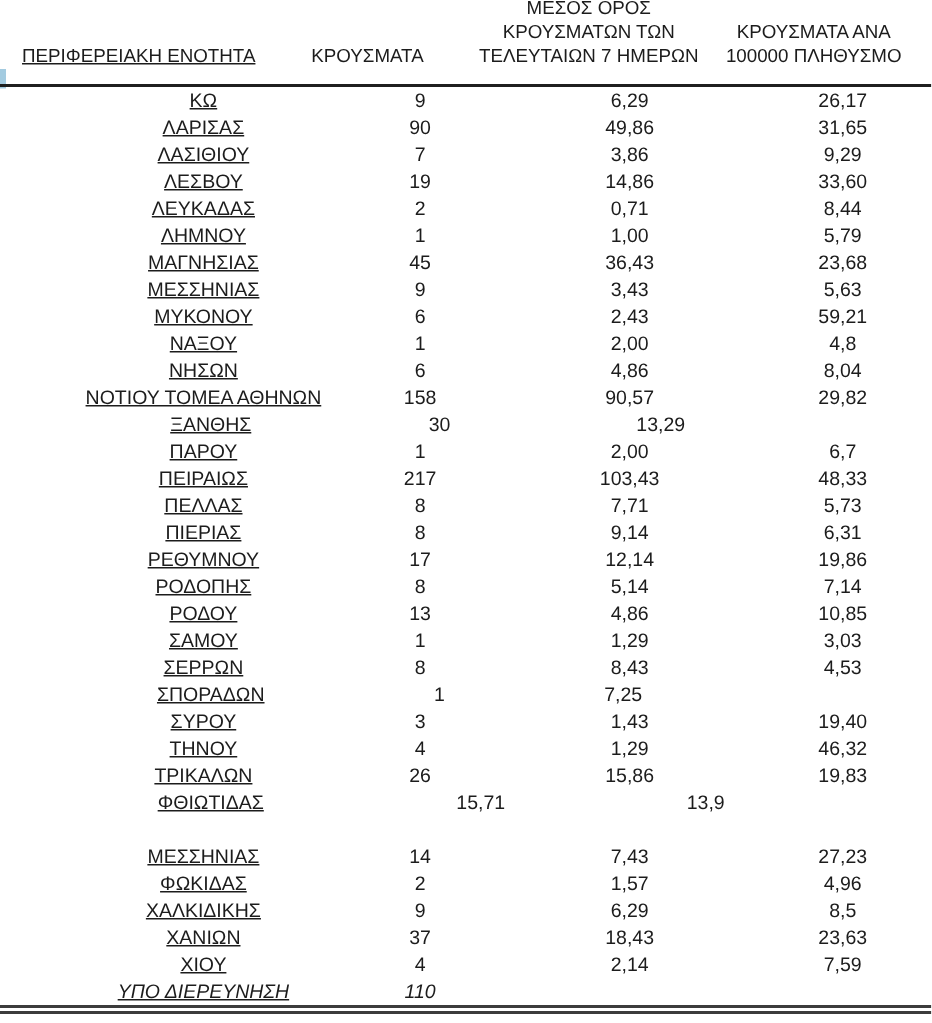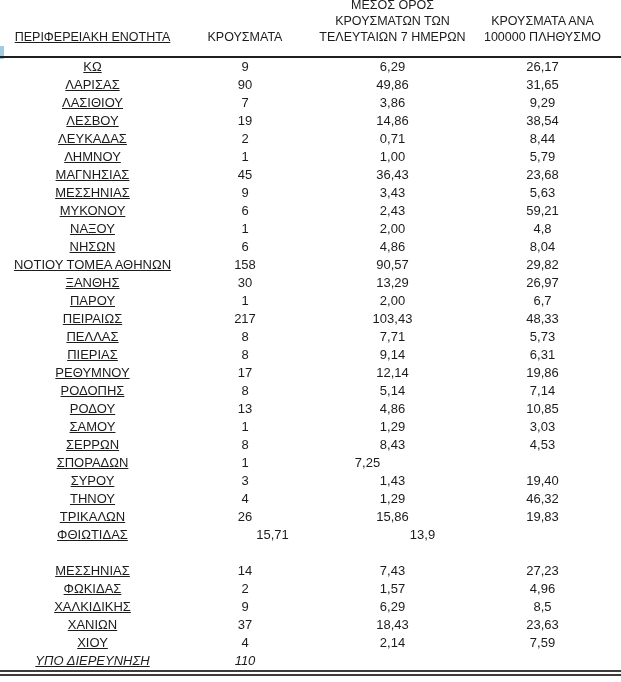--- a/index.html
+++ b/index.html
@@ -28,20 +28,21 @@
   .col1{width:185px;text-decoration:underline;}
   .col2{width:120px;}
   .col3{width:175px;}
   .col4{width:125px;}
   .tbody{width:621px;}
   .row{
     display:flex;
     height:18px;line-height:18px;
     font-size:13px;text-align:center;
     white-space:nowrap;
+    padding-left:48px;
   }
   .row.em{font-style:italic;}
   .cell{overflow:visible;}
   .bottom-rule{
     height:2px;
     border-top:2px solid #3c3c3c;
     border-bottom:2px solid #3c3c3c;
     width:621px;
   }
 </style>
@@ -88,21 +89,21 @@
         <div class="row">
           <div class="cell col1">ΛΑΣΙΘΙΟΥ</div>
           <div class="cell col2">7</div>
           <div class="cell col3">3,86</div>
           <div class="cell col4">9,29</div>
         </div>
         <div class="row">
           <div class="cell col1">ΛΕΣΒΟΥ</div>
           <div class="cell col2">19</div>
           <div class="cell col3">14,86</div>
-          <div class="cell col4">38,54</div>
+          <div class="cell col4">33,60</div>
         </div>
         <div class="row">
           <div class="cell col1">ΛΕΥΚΑΔΑΣ</div>
           <div class="cell col2">2</div>
           <div class="cell col3">0,71</div>
           <div class="cell col4">8,44</div>
         </div>
         <div class="row">
           <div class="cell col1">ΛΗΜΝΟΥ</div>
           <div class="cell col2">1</div>
@@ -142,21 +143,20 @@
         <div class="row">
           <div class="cell col1">ΝΟΤΙΟΥ ΤΟΜΕΑ ΑΘΗΝΩΝ</div>
           <div class="cell col2">158</div>
           <div class="cell col3">90,57</div>
           <div class="cell col4">29,82</div>
         </div>
         <div class="row">
           <div class="cell col1">ΞΑΝΘΗΣ</div>
           <div class="cell col2">30</div>
           <div class="cell col3">13,29</div>
-          <div class="cell col4">26,97</div>
         </div>
         <div class="row">
           <div class="cell col1">ΠΑΡΟΥ</div>
           <div class="cell col2">1</div>
           <div class="cell col3">2,00</div>
           <div class="cell col4">6,7</div>
         </div>
         <div class="row">
           <div class="cell col1">ΠΕΙΡΑΙΩΣ</div>
           <div class="cell col2">217</div>

